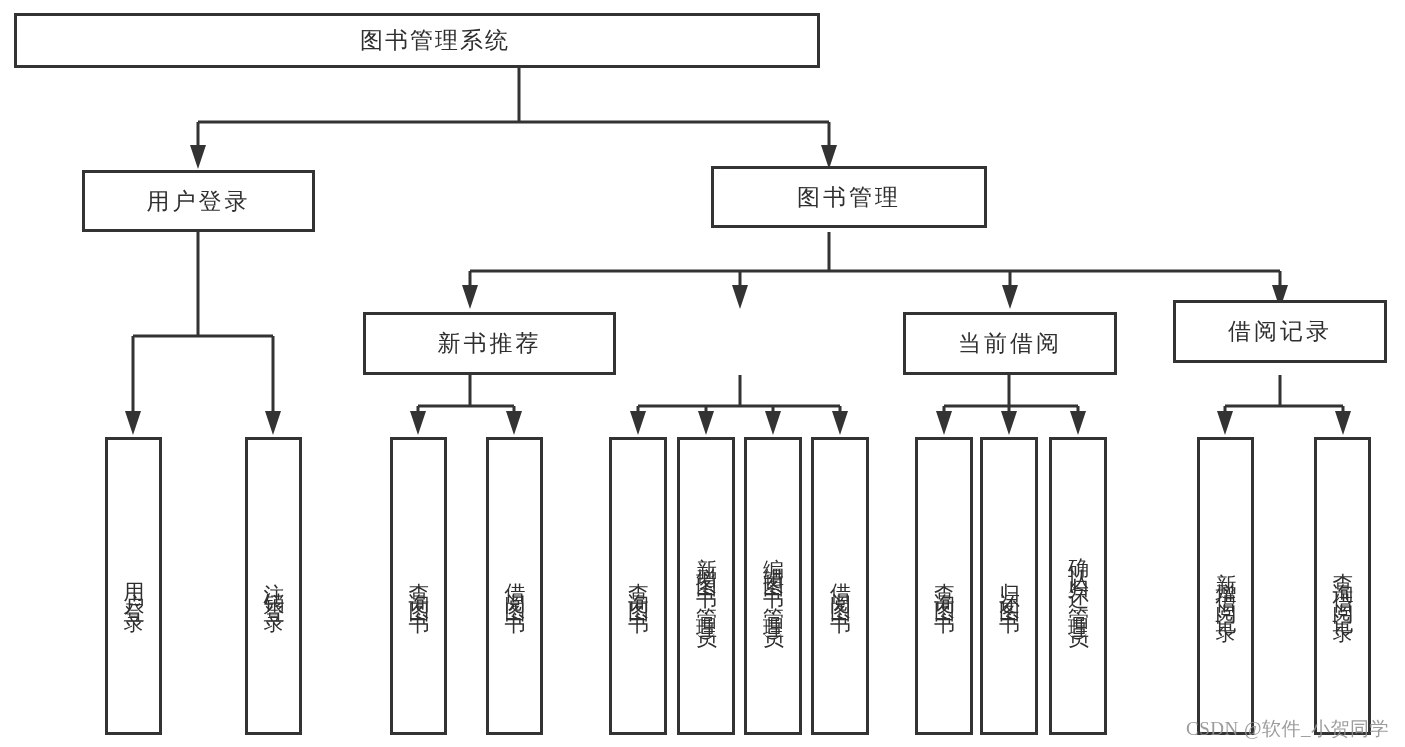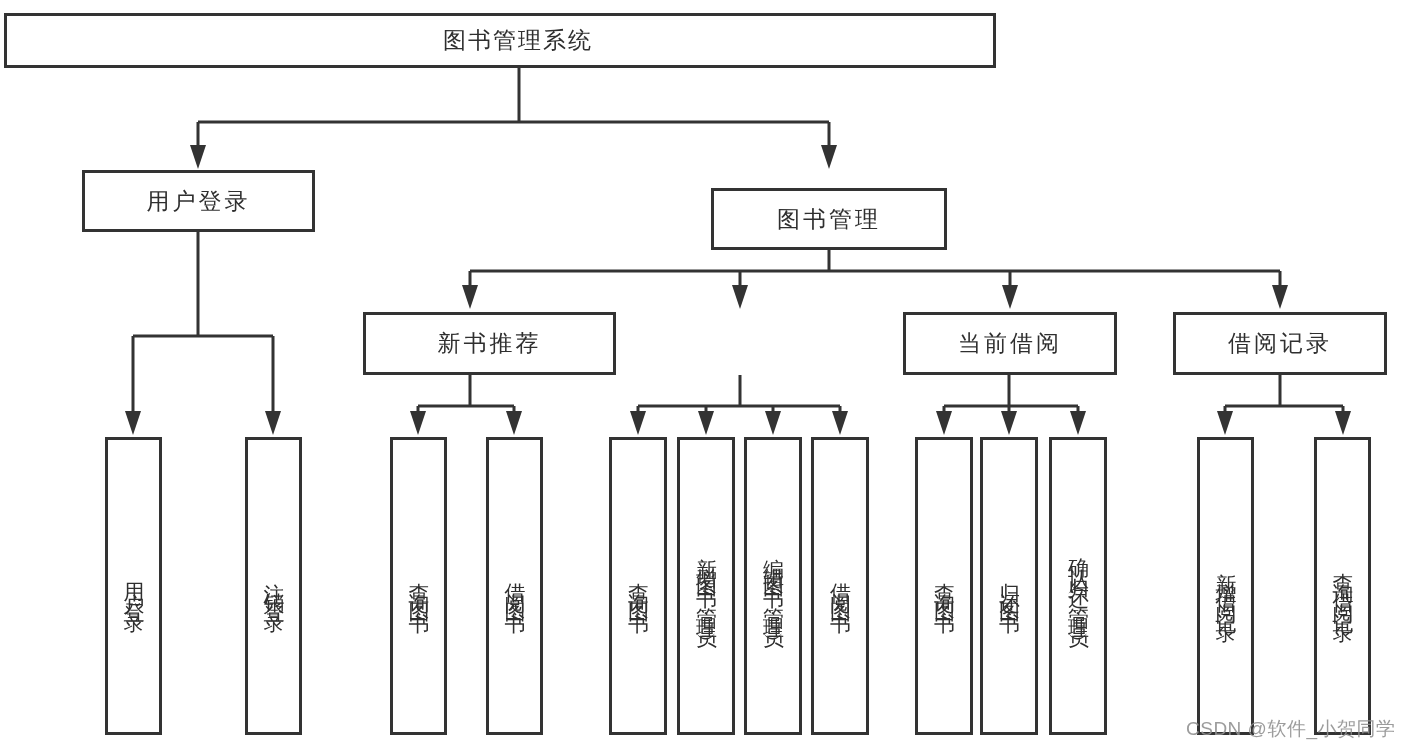--- a/index.html
+++ b/index.html
@@ -14,44 +14,44 @@
     position:absolute;box-sizing:border-box;border:3px solid #333333;background:#ffffff;
     display:flex;align-items:center;justify-content:center;
     font-size:23px;letter-spacing:3px;white-space:nowrap;
   }
   .vnode{
     position:absolute;box-sizing:border-box;border:3px solid #333333;background:#ffffff;
     display:flex;align-items:center;justify-content:center;
     writing-mode:vertical-rl;text-orientation:mixed;
     font-size:21px;letter-spacing:10px;line-height:1;
   }
-  .n-root{left:4px;top:13px;width:992px;height:55px;letter-spacing:2px;padding-left:36px;}
+  .n-root{left:14px;top:13px;width:806px;height:55px;letter-spacing:2px;padding-left:36px;}
   .n-user-login{left:82px;top:170px;width:233px;height:62px;}
-  .n-book-mgmt{left:711px;top:188px;width:236px;height:62px;}
+  .n-book-mgmt{left:711px;top:166px;width:276px;height:62px;}
   .n-new-book{left:363px;top:312px;width:253px;height:63px;}
   .n-book-borrow{left:633px;top:312px;width:214px;height:63px;}
   .n-current-borrow{left:903px;top:312px;width:214px;height:63px;}
-  .n-borrow-records{left:1173px;top:312px;width:214px;height:63px;}
+  .n-borrow-records{left:1173px;top:300px;width:214px;height:63px;}
   .leaf{top:437px;height:298px;}
   .l-user-login{left:105px;width:57px;}
   .l-logout{left:245px;width:57px;}
   .l-query-rec{left:390px;width:57px;}
   .l-borrow-rec{left:486px;width:57px;}
   .l-query-bor{left:609px;width:58px;}
   .l-add-books{left:677px;width:58px;}
   .l-edit-books{left:744px;width:58px;}
   .l-borrow-bor{left:811px;width:58px;}
   .l-query-cur{left:915px;width:58px;}
   .l-return{left:980px;width:58px;}
   .l-confirm{left:1049px;width:58px;}
   .l-add-record{left:1197px;width:57px;}
   .l-query-record{left:1314px;width:57px;}
   .watermark{
     position:absolute;left:1186px;top:716px;width:215px;
-    font-family:Liberation Sans, sans-serif;font-size:19px;letter-spacing:0.5px;
+    font-family:Liberation Serif, serif;font-size:19px;letter-spacing:0.5px;
     color:rgba(145,145,145,0.9);white-space:nowrap;
   }
 </style>
 </head>
 <body>
 
 <div class="stage">
 
   <svg class="connector-layer" viewBox="0 0 1405 747" xmlns="http://www.w3.org/2000/svg">
     <g>

